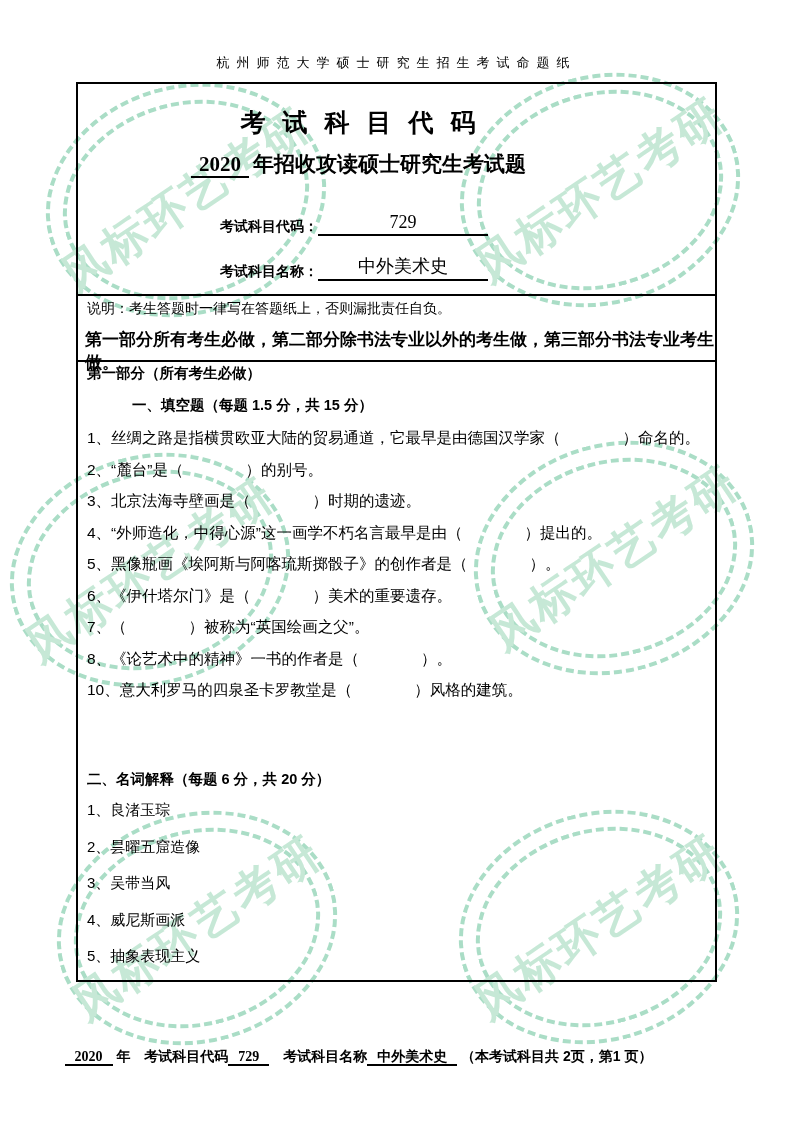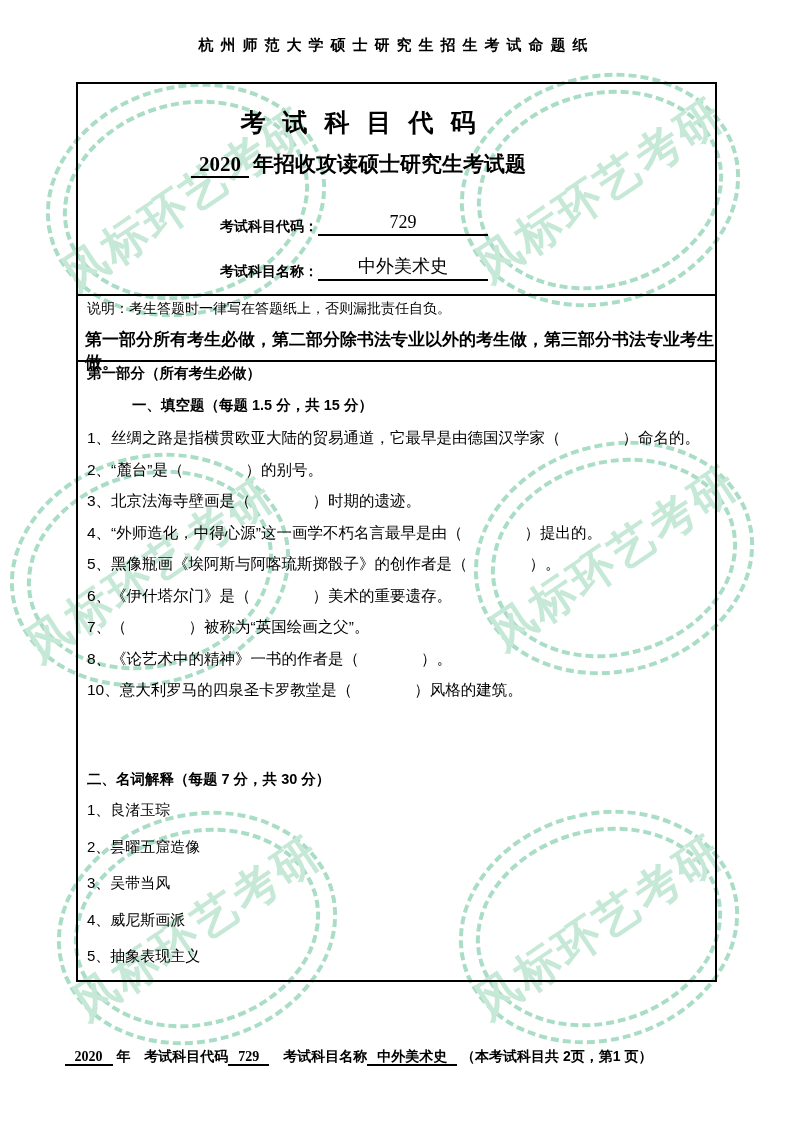--- a/index.html
+++ b/index.html
@@ -38,23 +38,23 @@
   .wm1{left:186px;top:200px;}
   .wm2{left:600px;top:190px;}
   .wm3{left:150px;top:570px;}
   .wm4{left:614px;top:558px;}
   .wm5{left:197px;top:928px;}
   .wm6{left:599px;top:927px;}
 
   
   .content{position:absolute;inset:0;z-index:1;}
   .sheet-header{
-    position:absolute;top:36px;left:0;width:100%;
-    text-align:center;
-    font-size:15px;font-weight:bold;
+    position:absolute;top:54px;left:0;width:100%;
+    text-align:center;
+    font-size:13px;font-weight:normal;
     letter-spacing:7px;
   }
   .exam-box{
     position:absolute;left:76px;top:82px;
     width:641px;height:900px;
     border:2px solid #000;
     box-sizing:border-box;
   }
   .uni-title{
     position:absolute;top:22px;left:0;width:100%;
@@ -187,21 +187,21 @@
         <div class="question">2、“麓台”是（　　　　）的别号。</div>
         <div class="question">3、北京法海寺壁画是（　　　　）时期的遗迹。</div>
         <div class="question">4、“外师造化，中得心源”这一画学不朽名言最早是由（　　　　）提出的。</div>
         <div class="question">5、黑像瓶画《埃阿斯与阿喀琉斯掷骰子》的创作者是（　　　　）。</div>
         <div class="question">6、《伊什塔尔门》是（　　　　）美术的重要遗存。</div>
         <div class="question">7、（　　　　）被称为“英国绘画之父”。</div>
         <div class="question">8、《论艺术中的精神》一书的作者是（　　　　）。</div>
         <div class="question">10、意大利罗马的四泉圣卡罗教堂是（　　　　）风格的建筑。</div>
       </div>
 
-      <div class="sec2-heading">二、名词解释（每题 7 分，共 30 分）</div>
+      <div class="sec2-heading">二、名词解释（每题 6 分，共 20 分）</div>
 
       <div class="terms">
         <div class="term">1、良渚玉琮</div>
         <div class="term">2、昙曜五窟造像</div>
         <div class="term">3、吴带当风</div>
         <div class="term">4、威尼斯画派</div>
         <div class="term">5、抽象表现主义</div>
       </div>
 
     </div>

